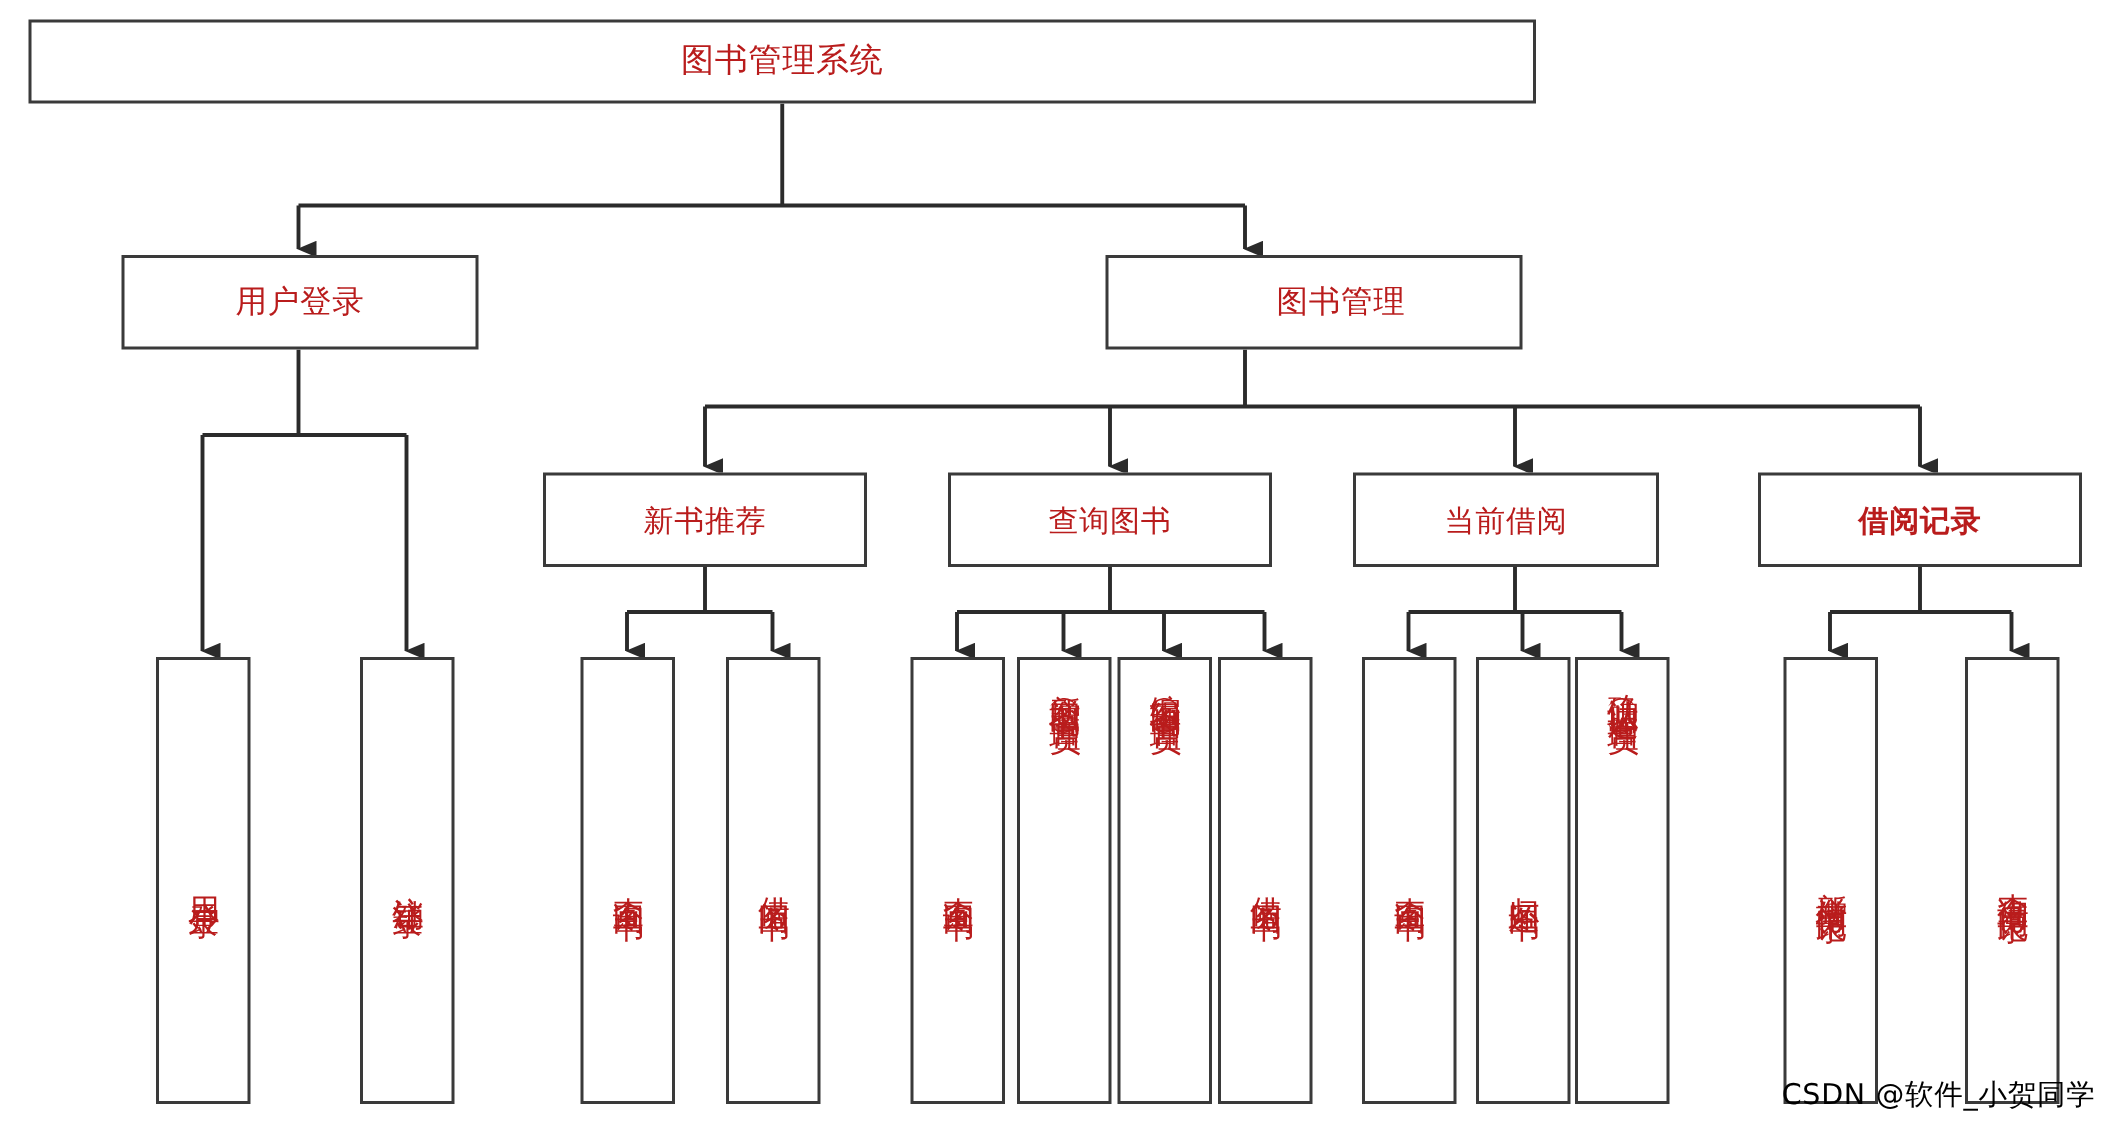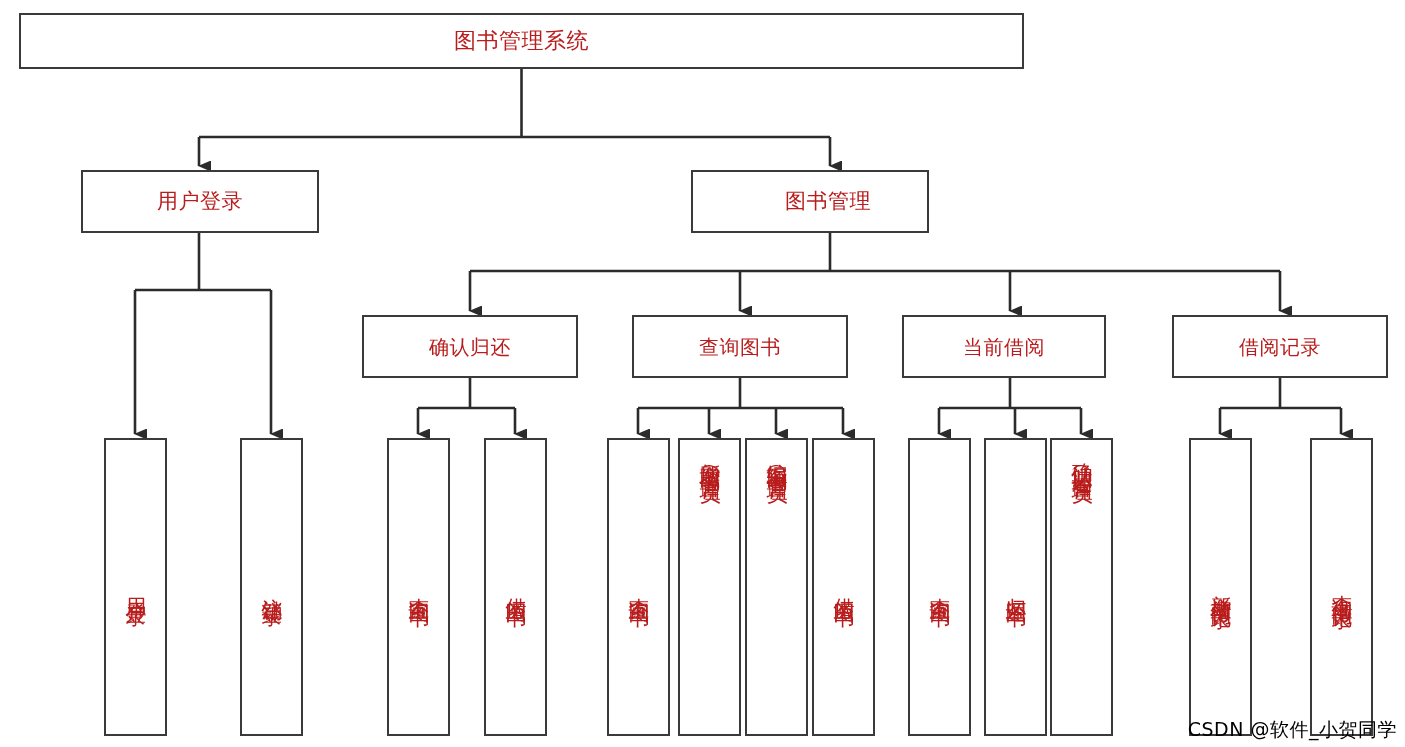--- a/index.html
+++ b/index.html
@@ -147,34 +147,34 @@
     </g>
   </svg>
 
   <div class="node root" style="left: 19px; top: 13px; width: 1005px; height: 56px;">
     <span class="node-label">图书管理系统</span>
   </div>
 
   <div class="node level2" style="left: 81px; top: 170px; width: 238px; height: 63px;">
     <span class="node-label">用户登录</span>
   </div>
-  <div class="node level2" style="left: 691px; top: 170px; width: 238px; height: 63px; padding-left: 36px;">
+  <div class="node level2" style="left: 737px; top: 170px; width: 278px; height: 63px; padding-left: 36px;">
     <span class="node-label">图书管理</span>
   </div>
 
   <div class="node level3" style="left: 362px; top: 315px; width: 216px; height: 63px;">
-    <span class="node-label">确认归还</span>
+    <span class="node-label">新书推荐</span>
   </div>
   <div class="node level3" style="left: 632px; top: 315px; width: 216px; height: 63px;">
     <span class="node-label">查询图书</span>
   </div>
   <div class="node level3" style="left: 902px; top: 315px; width: 204px; height: 63px;">
     <span class="node-label">当前借阅</span>
   </div>
-  <div class="node level3" style="left: 1172px; top: 315px; width: 216px; height: 63px;">
+  <div class="node level3" style="left: 1172px; top: 315px; width: 216px; height: 63px; font-weight: bold;">
     <span class="node-label">借阅记录</span>
   </div>
 
   <div class="node leaf vcenter" style="left: 104px; top: 438px; width: 63px; height: 298px;">
     <span class="node-label">用户登录</span>
   </div>
   <div class="node leaf vcenter" style="left: 240px; top: 438px; width: 63px; height: 298px;">
     <span class="node-label">注销登录</span>
   </div>
   <div class="node leaf vcenter" style="left: 387px; top: 438px; width: 63px; height: 298px;">

